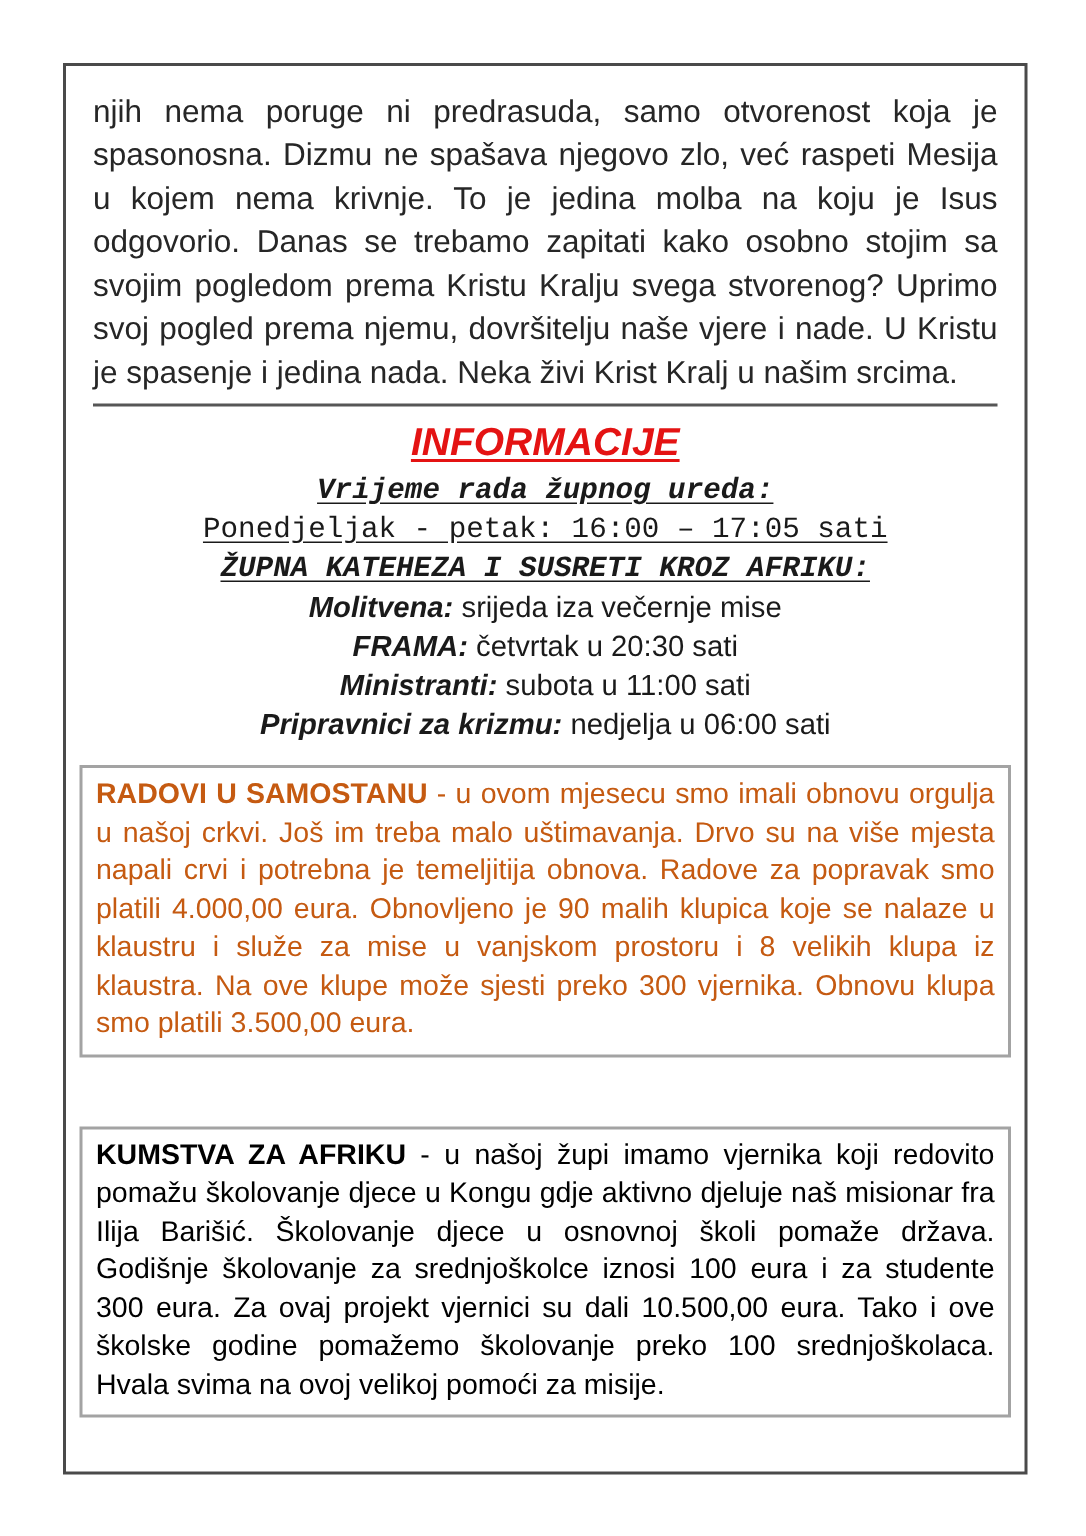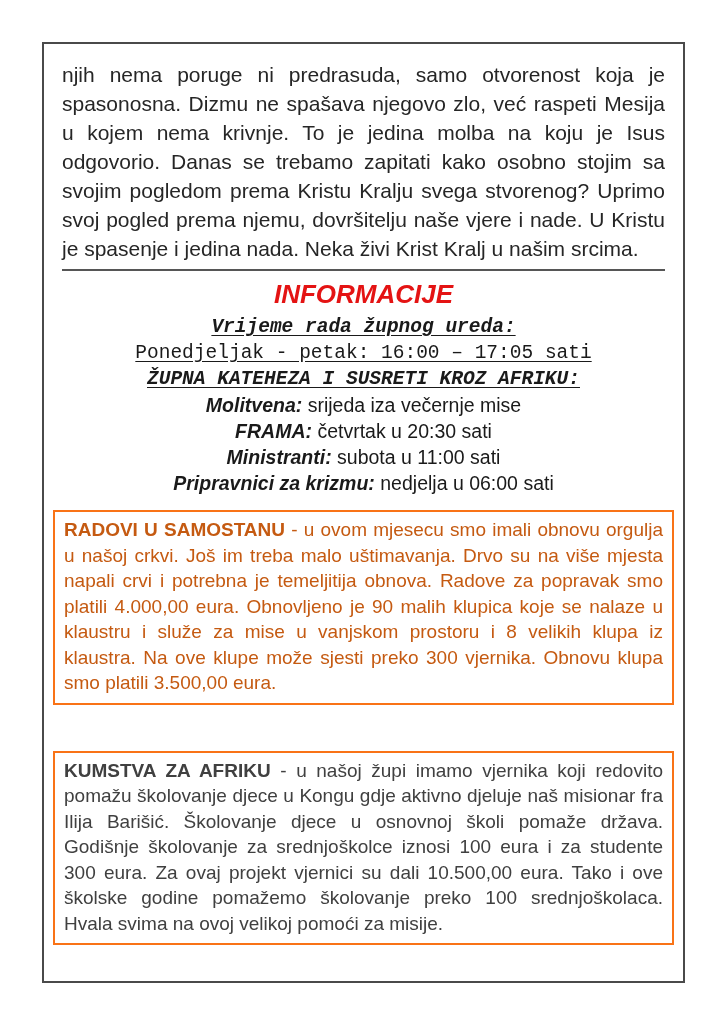--- a/index.html
+++ b/index.html
@@ -39,20 +39,21 @@
     border-bottom: 2px solid #565656;
     margin: 6px 2px 7px 2px;
   }
   .info-title {
     margin: 0 0 4px 0;
     text-align: center;
     font-size: 26px;
     line-height: 32px;
     font-weight: bold;
     font-style: italic;
+    text-decoration: underline;
     text-underline-offset: 3px;
     text-decoration-thickness: 2px;
   }
   .center-line {
     text-align: center;
     font-size: 19.5px;
     line-height: 26px;
     color: #1a1a1a;
   }
   .bi {
@@ -62,38 +63,38 @@
   .ul {
     text-decoration: underline;
     text-underline-offset: 3px;
     font-family: Liberation Mono, monospace;
   }
   .sched-label {
     font-weight: bold;
     font-style: italic;
   }
   .notice-box {
-    border: 2px solid #f97316;
+    border: 2px solid #a3a3a3;
     box-sizing: border-box;
     margin: 0 -7px;
     padding: 5px 9px 7px 9px;
     font-size: 19px;
     line-height: 25.5px;
     text-align: justify;
   }
   .notice-box .box-title {
     font-weight: bold;
   }
   .box-0 {
     margin-top: 14px;
     color: #C55A11;
   }
   .box-1 {
     margin-top: 46px;
-    color: #404040;
+    color: #000000;
   }
 </style>
 </head>
 <body>
 
 <div class="page-frame">
 
   <p class="intro">njih nema poruge ni predrasuda, samo otvorenost koja je spasonosna. Dizmu ne spašava njegovo zlo, već raspeti Mesija u kojem nema krivnje. To je jedina molba na koju je Isus odgovorio. Danas se trebamo zapitati kako osobno stojim sa svojim pogledom prema Kristu Kralju svega stvorenog? Uprimo svoj pogled prema njemu, dovršitelju naše vjere i nade. U Kristu je spasenje i jedina nada. Neka živi Krist Kralj u našim srcima.</p>
 
   <div class="divider"></div>

